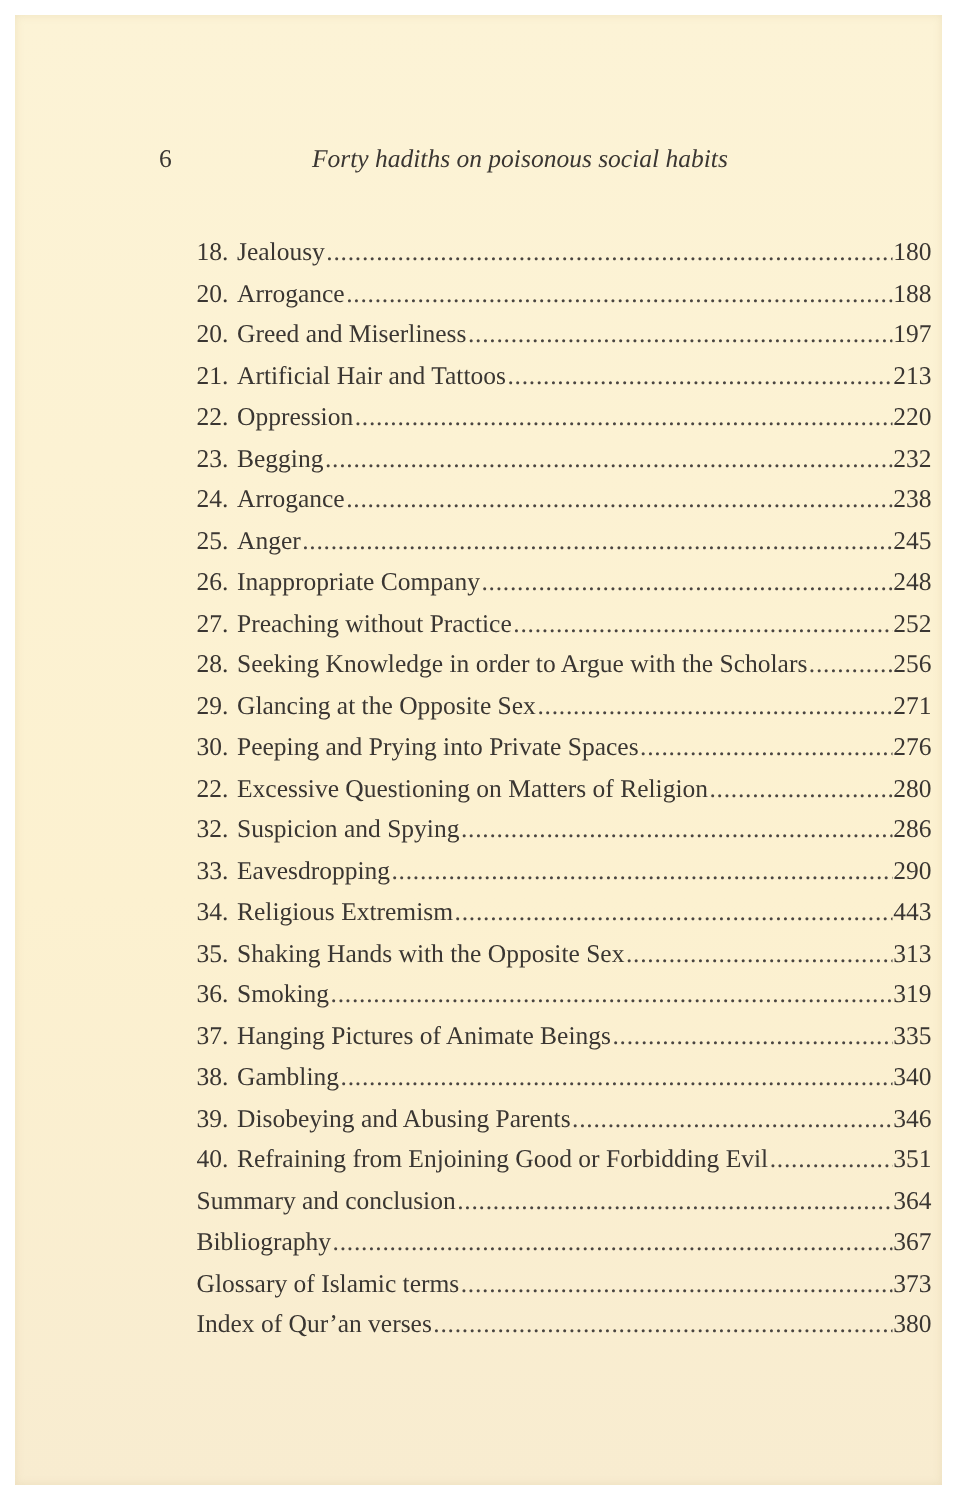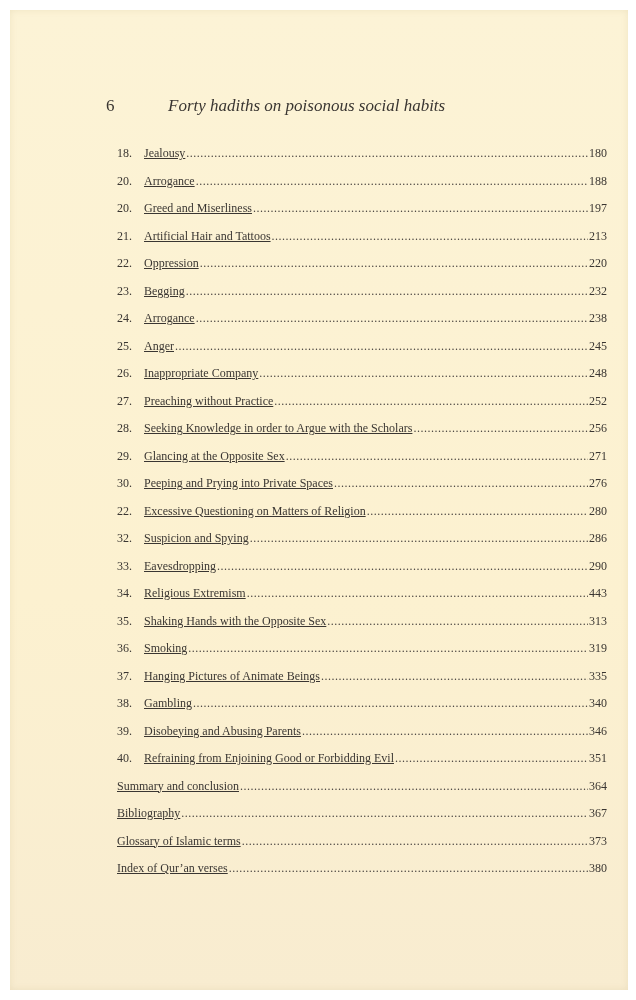--- a/index.html
+++ b/index.html
@@ -30,48 +30,48 @@
       font-family: "Liberation Serif", "DejaVu Serif", serif;
       font-size: 17px;
       color: #3a3632;
     }
     .running-head .folio {
       display: inline-block;
       width: 62px;
     }
     .running-head .title {
       font-style: italic;
+      margin-left: 40px;
     }
     .toc {
       position: absolute;
       left: 107px;
       top: 130px;
       width: 490px;
-      margin: 0;
+      margin: 14px;
       padding: 0;
       list-style: none;
       font-family: "Liberation Serif", "DejaVu Serif", serif;
-      font-size: 12px;
+      font-size: 17px;
       color: #3a3632;
     }
     .toc li {
       display: flex;
       align-items: baseline;
       height: 27.5px;
       line-height: 27.5px;
       white-space: nowrap;
       overflow: hidden;
     }
     .toc .num {
       flex: 0 0 auto;
       width: 27px;
     }
     .toc .label {
       flex: 0 0 auto;
-      text-decoration: underline;
     }
     .toc .leader {
       flex: 1 1 auto;
       overflow: hidden;
       margin: 0 1px;
       letter-spacing: 0.5px;
       color: #4a4540;
     }
     .toc .leader::after {
       content: "..................................................................................................................................................................";

